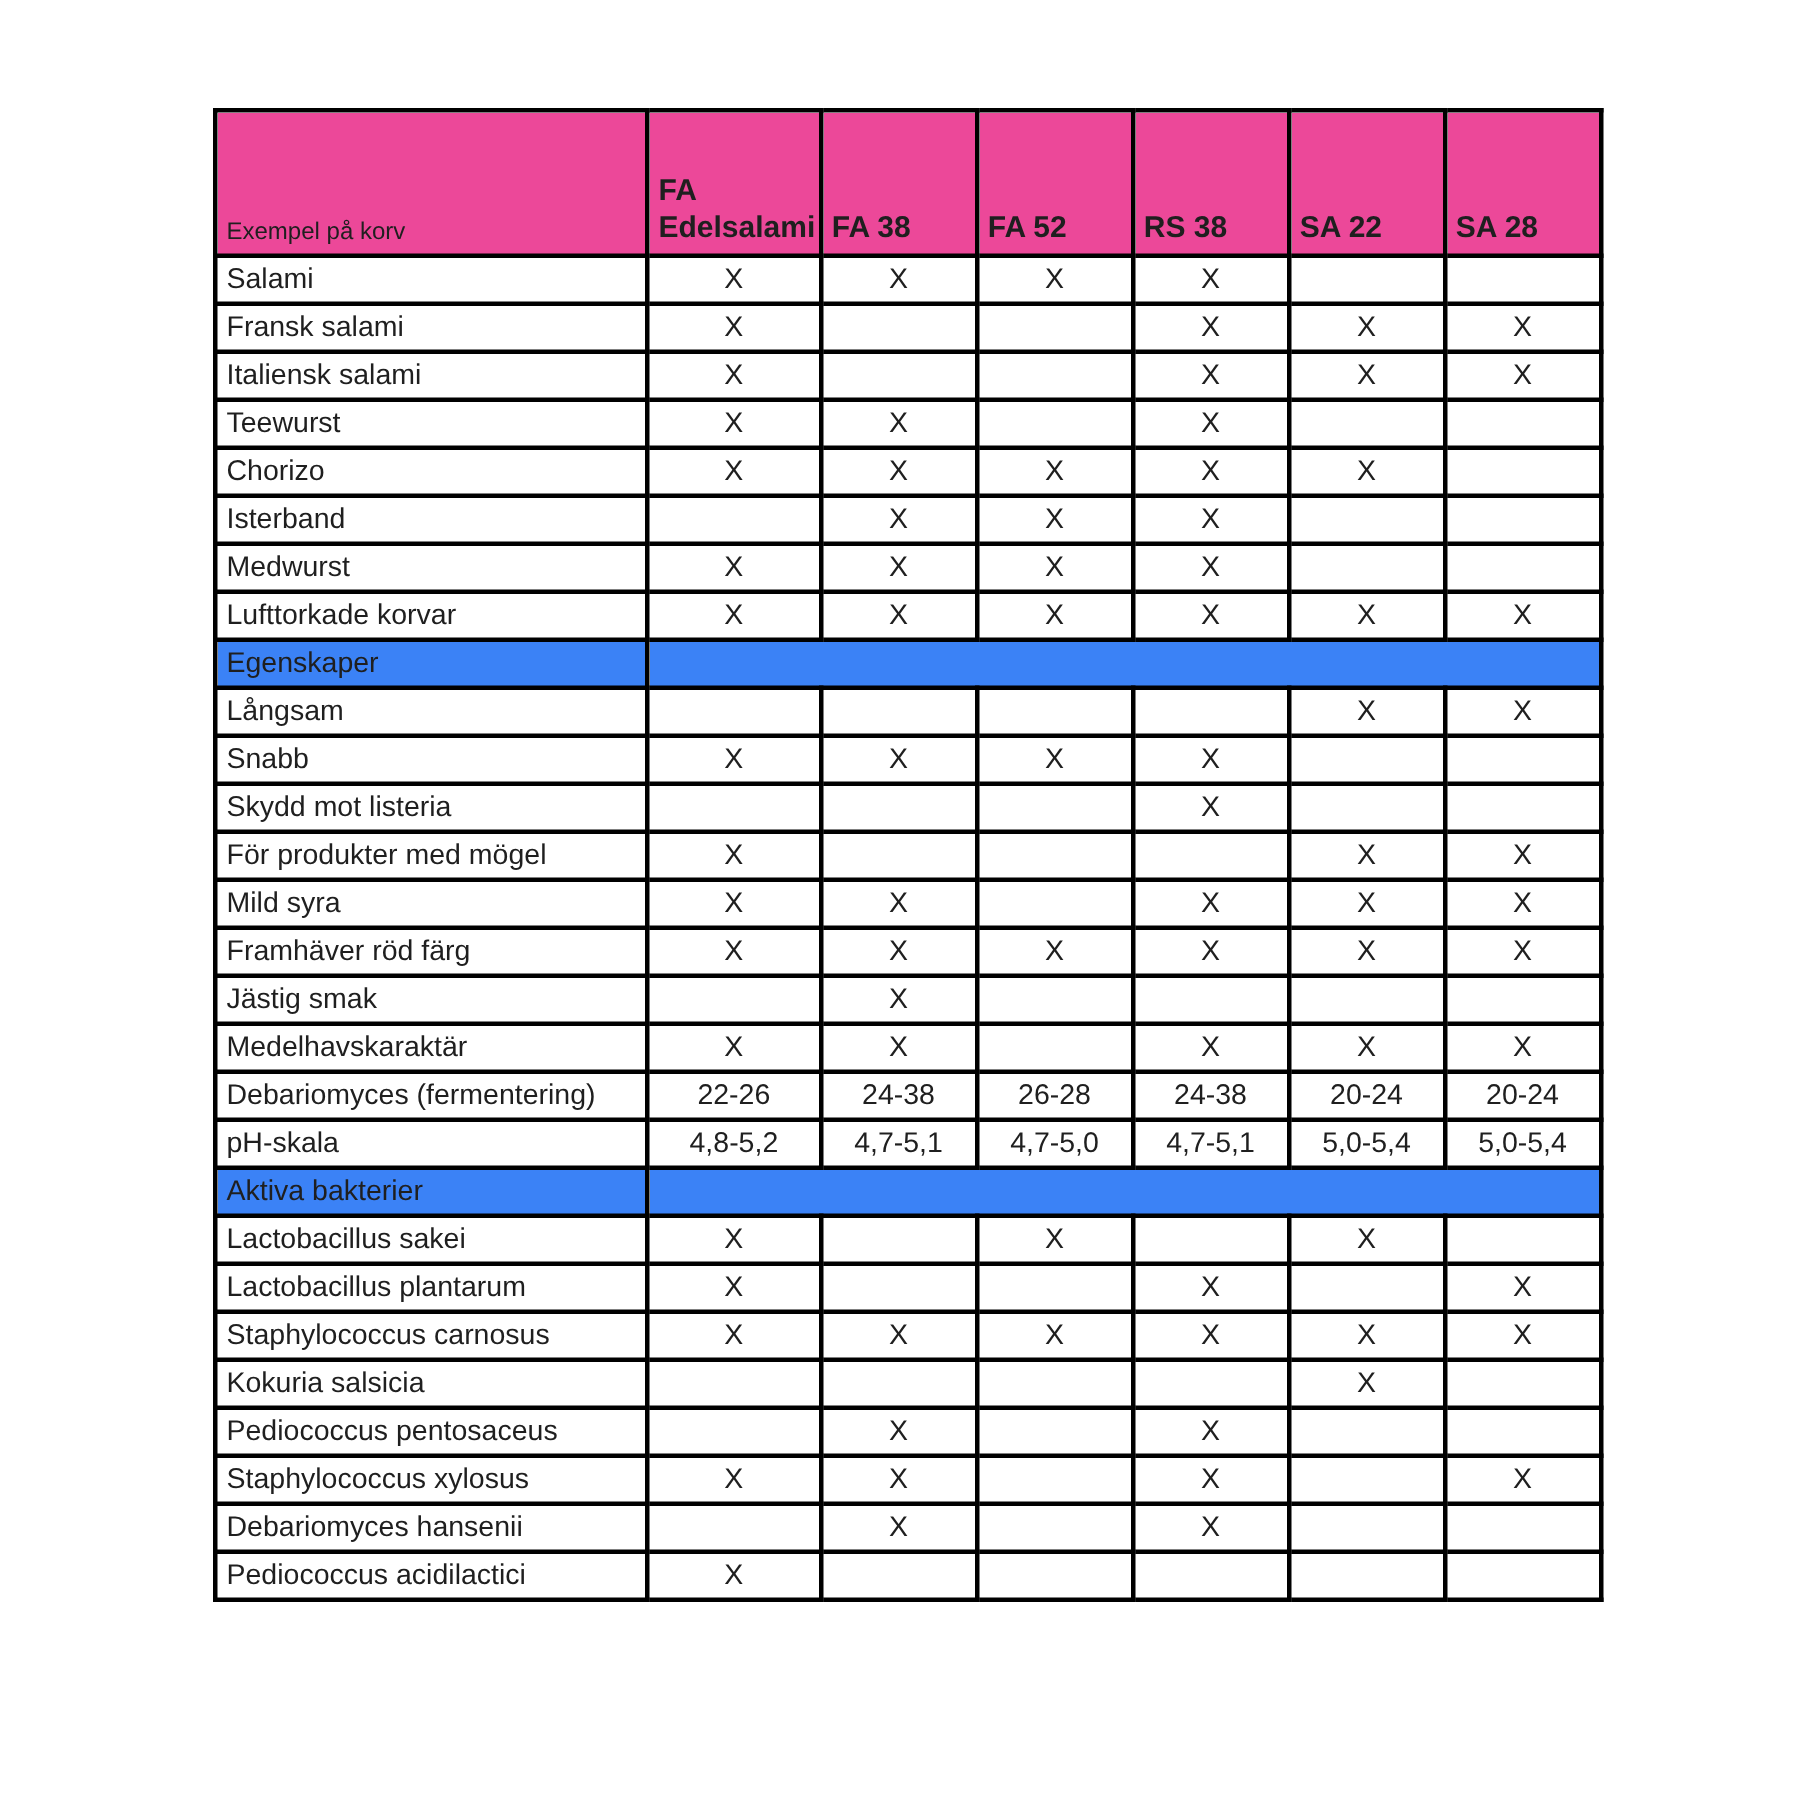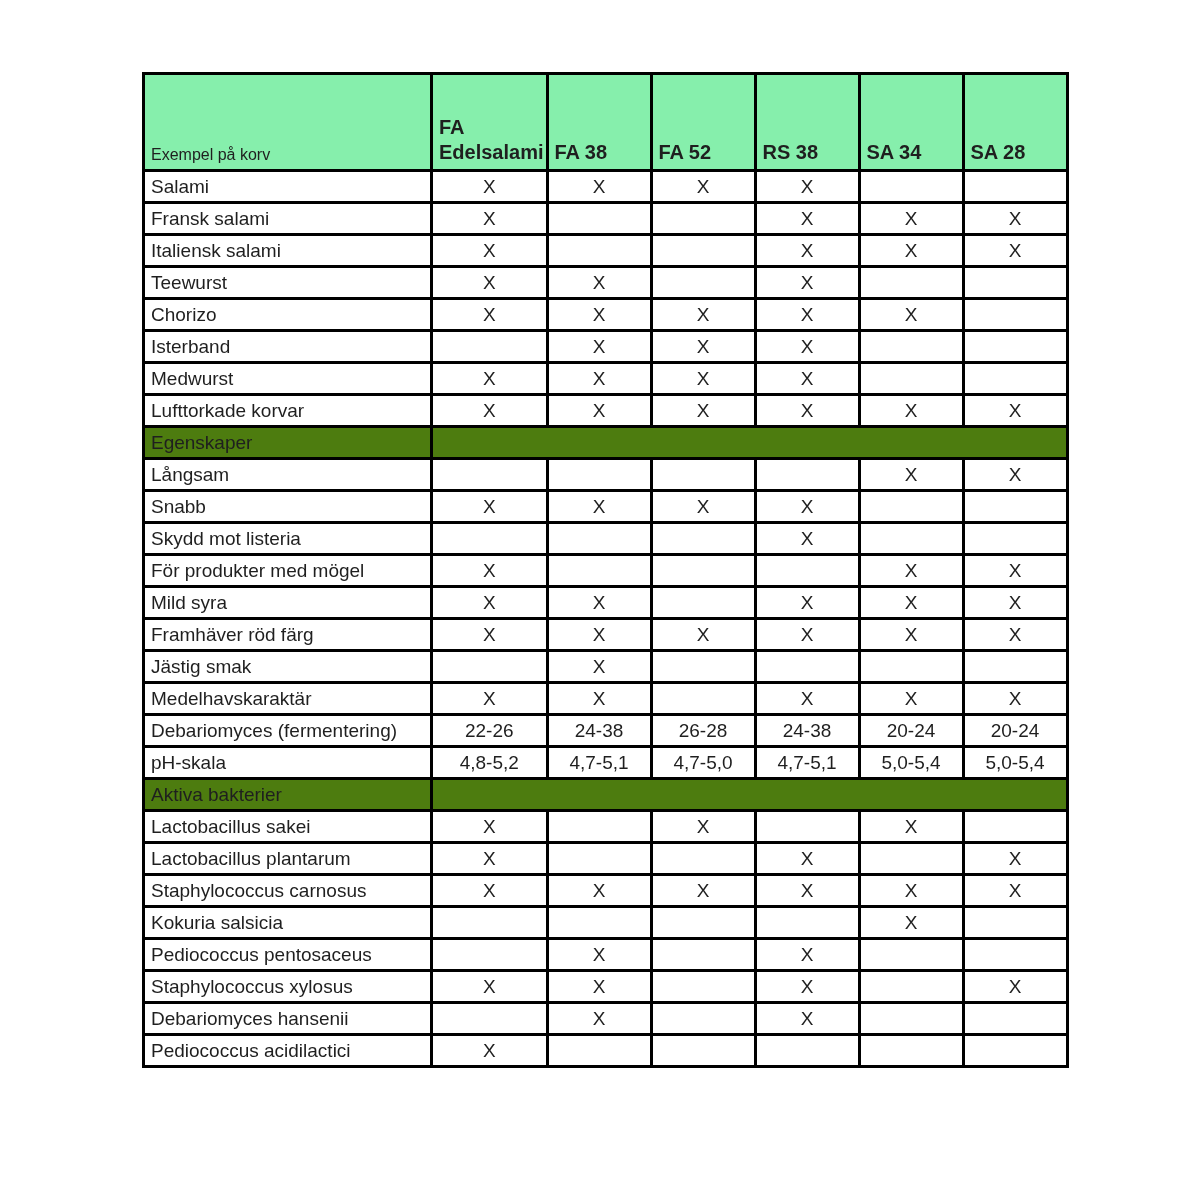--- a/index.html
+++ b/index.html
@@ -27,21 +27,21 @@
     font-size: 19px;
   }
   .korv-table col.c-label { width: 288px; }
   .korv-table col.c-data  { width: 104px; }
   .korv-table th, .korv-table td {
     border: 3px solid #000000;
     overflow: hidden;
     white-space: normal;
   }
   .korv-table thead th {
-    background: #86efac;
+    background: #ec4899;
     height: 88px;
     vertical-align: bottom;
     text-align: left;
     padding: 2px 2px 4px 6px;
     font-weight: bold;
     font-size: 20px;
     line-height: 1.25;
   }
   .korv-table thead th.corner {
     font-weight: normal;
@@ -54,21 +54,21 @@
   }
   .korv-table td.label {
     text-align: left;
     padding-left: 6px;
     white-space: nowrap;
   }
   .korv-table td.mark {
     text-align: center;
   }
   .korv-table tr.section td {
-    background: #4d7c0f;
+    background: #3b82f6;
   }
 </style>
 </head>
 <body>
 
 <div class="page">
   <table class="korv-table">
     <colgroup>
       <col class="c-label">
       <col class="c-data">
@@ -78,21 +78,21 @@
         <col class="c-data">
         <col class="c-data">
     </colgroup>
     <thead>
       <tr>
         <th class="corner">Exempel på korv</th>
         <th>FA Edelsalami</th>
         <th>FA 38</th>
         <th>FA 52</th>
         <th>RS 38</th>
-        <th>SA 34</th>
+        <th>SA 22</th>
         <th>SA 28</th>
       </tr>
     </thead>
     <tbody>
         <tr>
           <td class="label">Salami</td>
           <td class="mark">X</td>
           <td class="mark">X</td>
           <td class="mark">X</td>
           <td class="mark">X</td>

